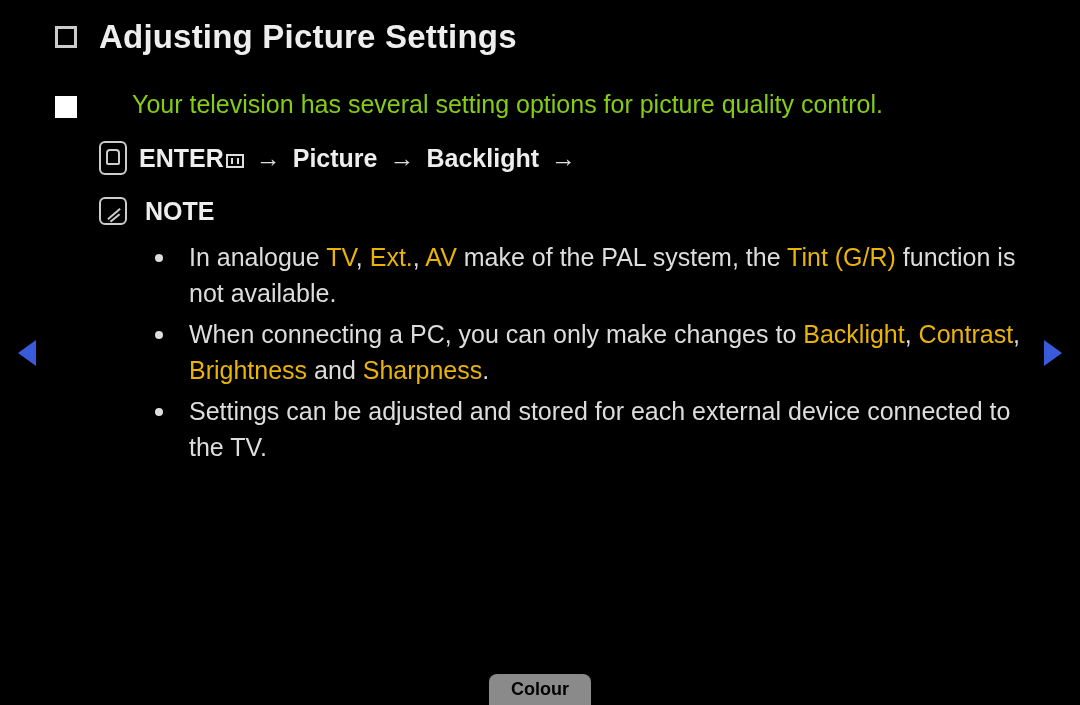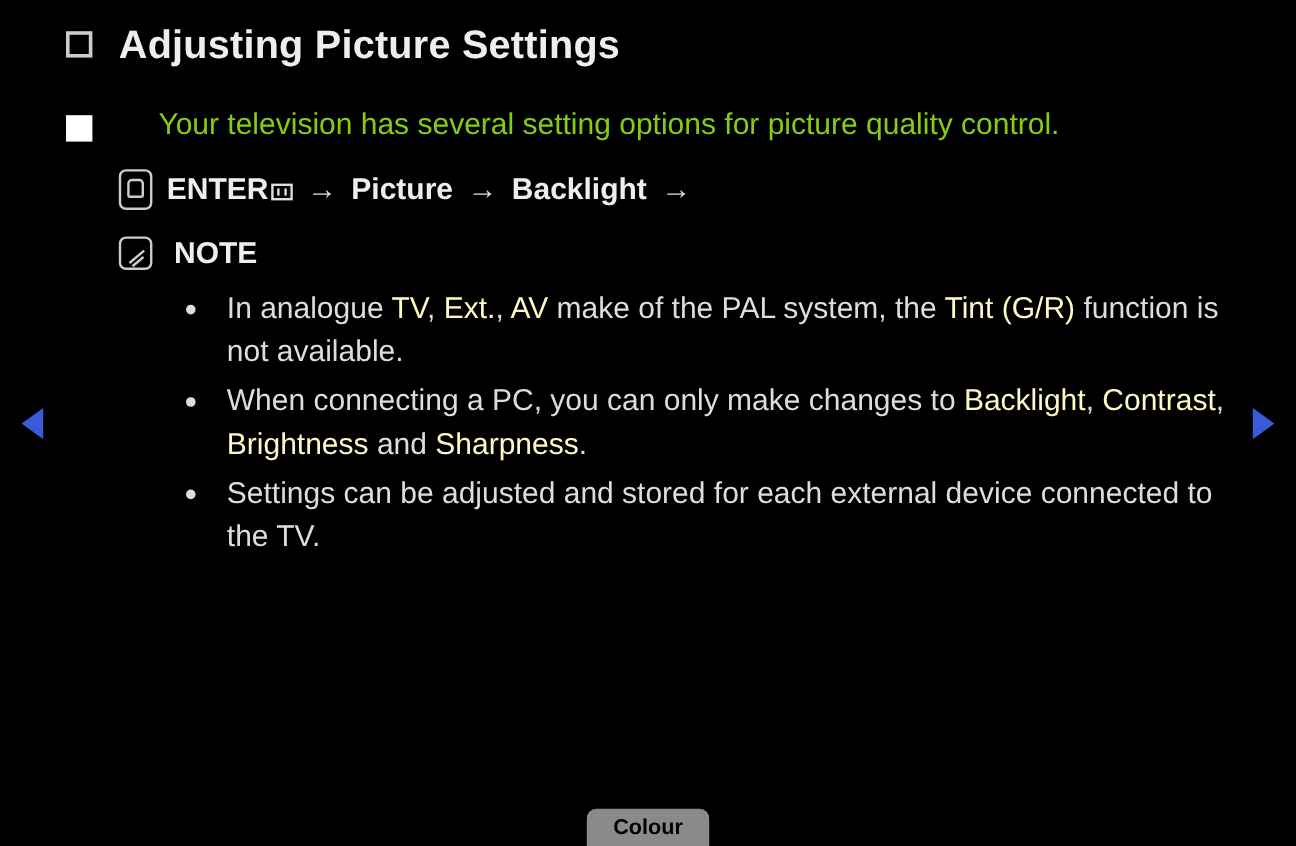--- a/index.html
+++ b/index.html
@@ -109,21 +109,21 @@
     margin-left: 4px;
   }
   .enter-icon::after {
     content: "↵";
     position: absolute;
     top: -4px; left: 6px;
     font-size: 16px;
     color: #ddd;
   }
   .arrow { color: #ddd; font-weight: 700; }
-  .hl { color: #fef9c3; }
+  .hl { color: #eab308; }
   .bold { font-weight: 700; color: #eee; }
   .note-row {
     display: flex;
     align-items: flex-start;
     gap: 18px;
     margin-bottom: 14px;
   }
   .note-icon {
     width: 28px; height: 28px;
     border: 2px solid #ccc;

